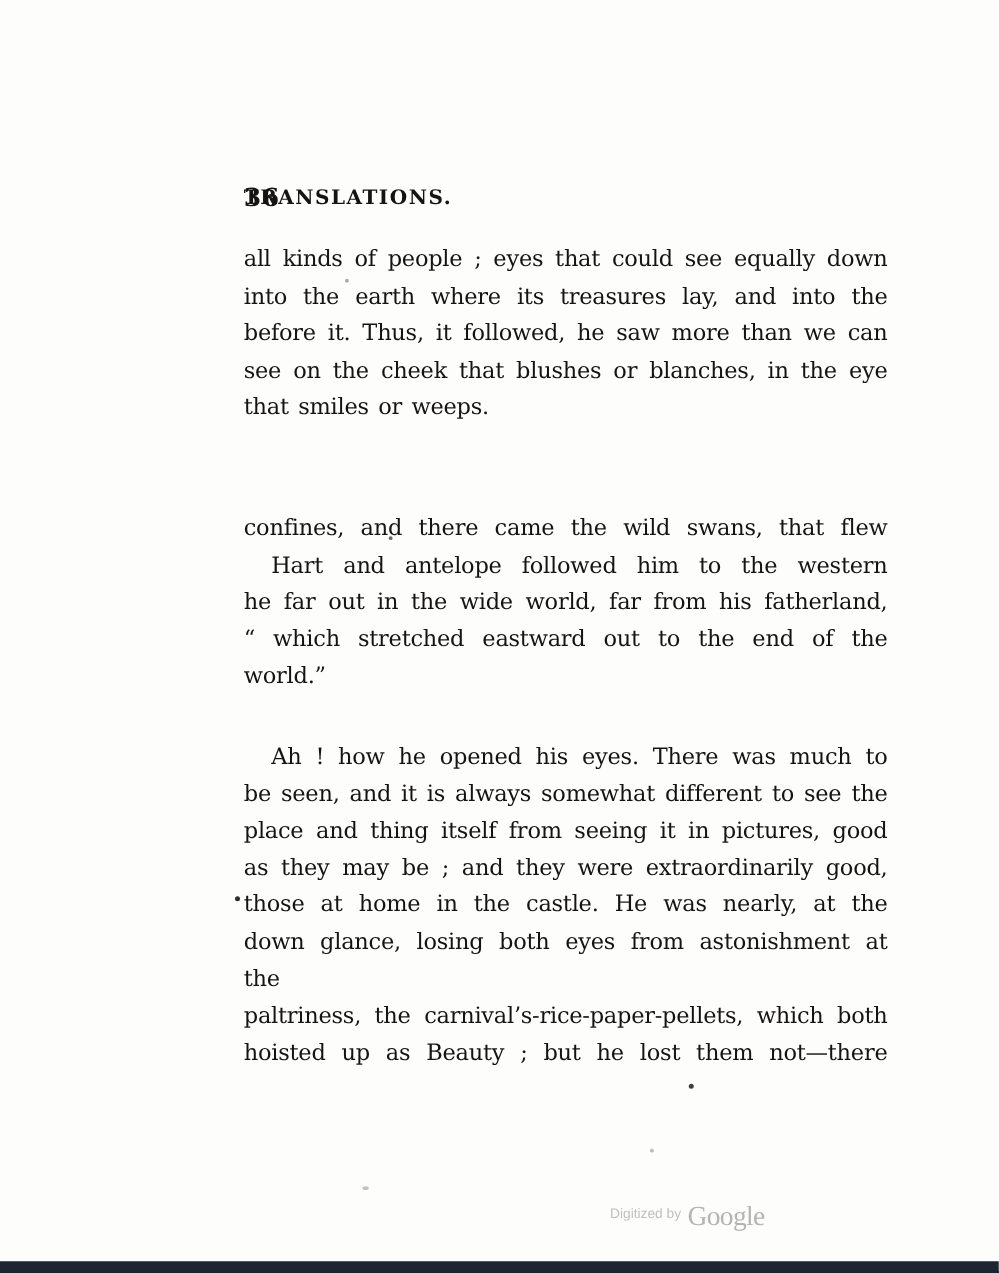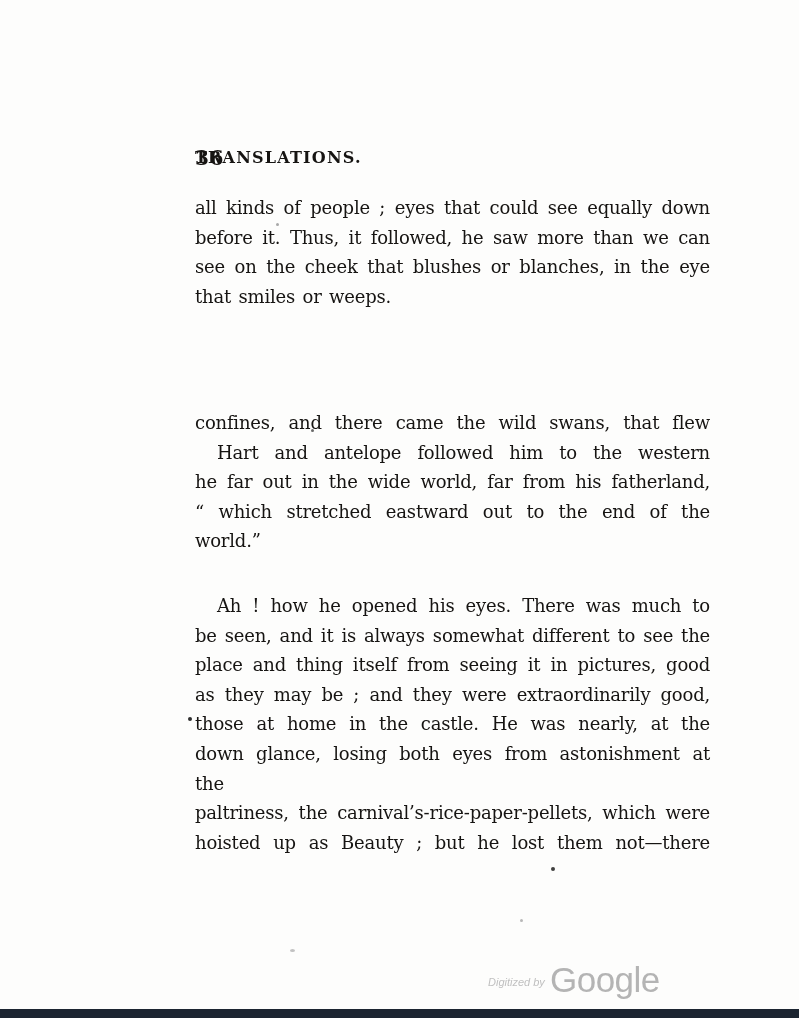--- a/index.html
+++ b/index.html
@@ -42,25 +42,24 @@
   #para-3 { top: 591px; }
   
   .watermark {
     position: absolute; top: 960px; left: 488px; width: 160px; height: 36px;
     white-space: nowrap;
   }
   .wm-prefix {
     font-family: "Liberation Sans", sans-serif;
     font-size: 11px; color: #c0c0c0;
     vertical-align: 6px;
-    font-style: italic;
   }
   .wm-logo {
-    font-family: Liberation Sans, sans-serif;
-    font-size: 35px; color: #b4b4b4;
+    font-family: Liberation Serif, serif;
+    font-size: 22px; color: #b4b4b4;
     letter-spacing: -0.5px;
   }
   
   .speck { position: absolute; border-radius: 50%; }
   .speck.s1 { left: 551px; top: 867px; width: 4px; height: 4px; background: #3f3f3f; }
   .speck.s2 { left: 520px; top: 919px; width: 3px; height: 3px; background: #b8b8b8; }
   .speck.s3 { left: 290px; top: 949px; width: 5px; height: 3px; background: #c2c2c2; }
   .speck.s4 { left: 311px; top: 429px; width: 3px; height: 3px; background: #6a6a6a; }
   .speck.s5 { left: 276px; top: 223px; width: 3px; height: 3px; background: #a8a8a8; }
   .speck.s6 { left: 188px; top: 717px; width: 4px; height: 4px; background: #2e2e2e; }
@@ -75,40 +74,41 @@
 
 <div class="page">
 
   <div class="header">
     <div class="page-number">36</div>
     <div class="running-title">TRANSLATIONS.</div>
   </div>
 
   <div class="para" id="para-1">
     <div class="line j">all kinds of people ; eyes that could see equally down</div>
+    <div class="line j">into the earth where its treasures lay, and into the</div>
     <div class="line j">before it.  Thus, it followed, he saw more than we can</div>
     <div class="line j">see on the cheek that blushes or blanches, in the eye</div>
     <div class="line">that smiles or weeps.</div>
   </div>
 
   <div class="para" id="para-2">
     <div class="line j">confines, and there came the wild swans, that flew</div>
     <div class="line j ind">Hart and antelope followed him to the western</div>
     <div class="line j">he far out in the wide world, far from his fatherland,</div>
     <div class="line j">“ which stretched eastward out to the end of the world.”</div>
   </div>
 
   <div class="para" id="para-3">
     <div class="line j ind">Ah ! how he opened his eyes.  There was much to</div>
     <div class="line j">be seen, and it is always somewhat different to see the</div>
     <div class="line j">place and thing itself from seeing it in pictures, good</div>
     <div class="line j">as they may be ; and they were extraordinarily good,</div>
     <div class="line j">those at home in the castle.  He was nearly, at the</div>
     <div class="line j">down glance, losing both eyes from astonishment at the</div>
-    <div class="line j">paltriness, the carnival’s-rice-paper-pellets, which were</div>
+    <div class="line j">paltriness, the carnival’s-rice-paper-pellets, which both</div>
     <div class="line j">hoisted up as Beauty ; but he lost them not—there</div>
 
   </div>
 
   <div class="watermark">
     <span class="wm-prefix">Digitized by</span>
     <span class="wm-logo">Google</span>
   </div>
 
   <div class="speck s1"></div>

